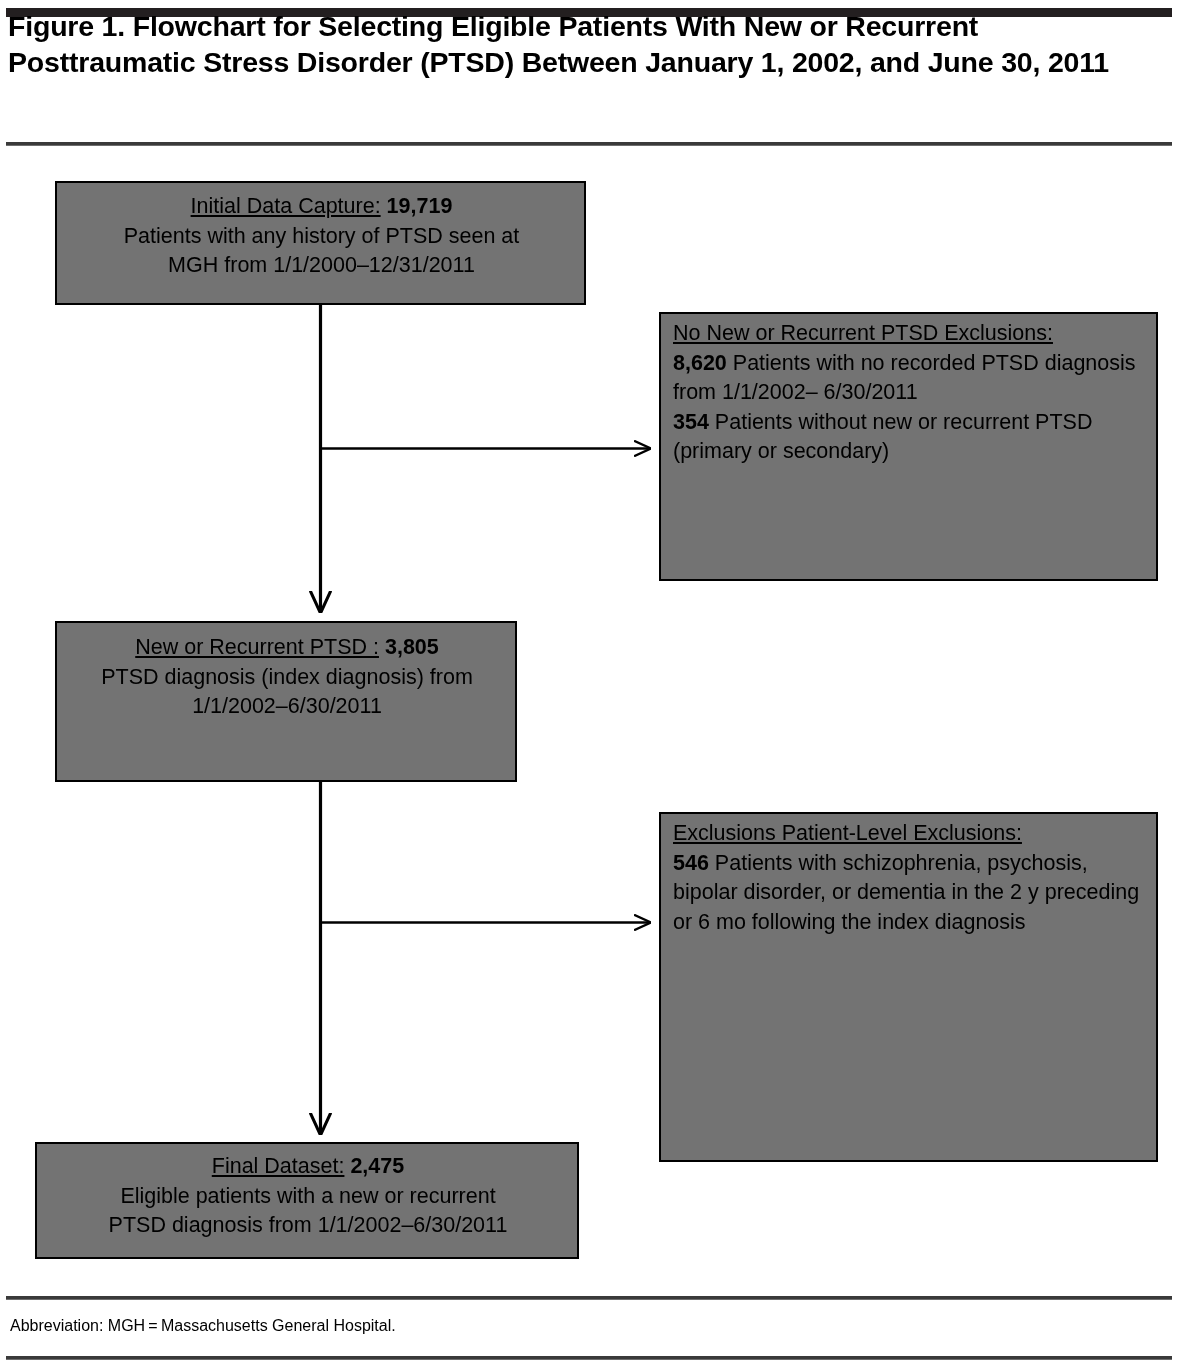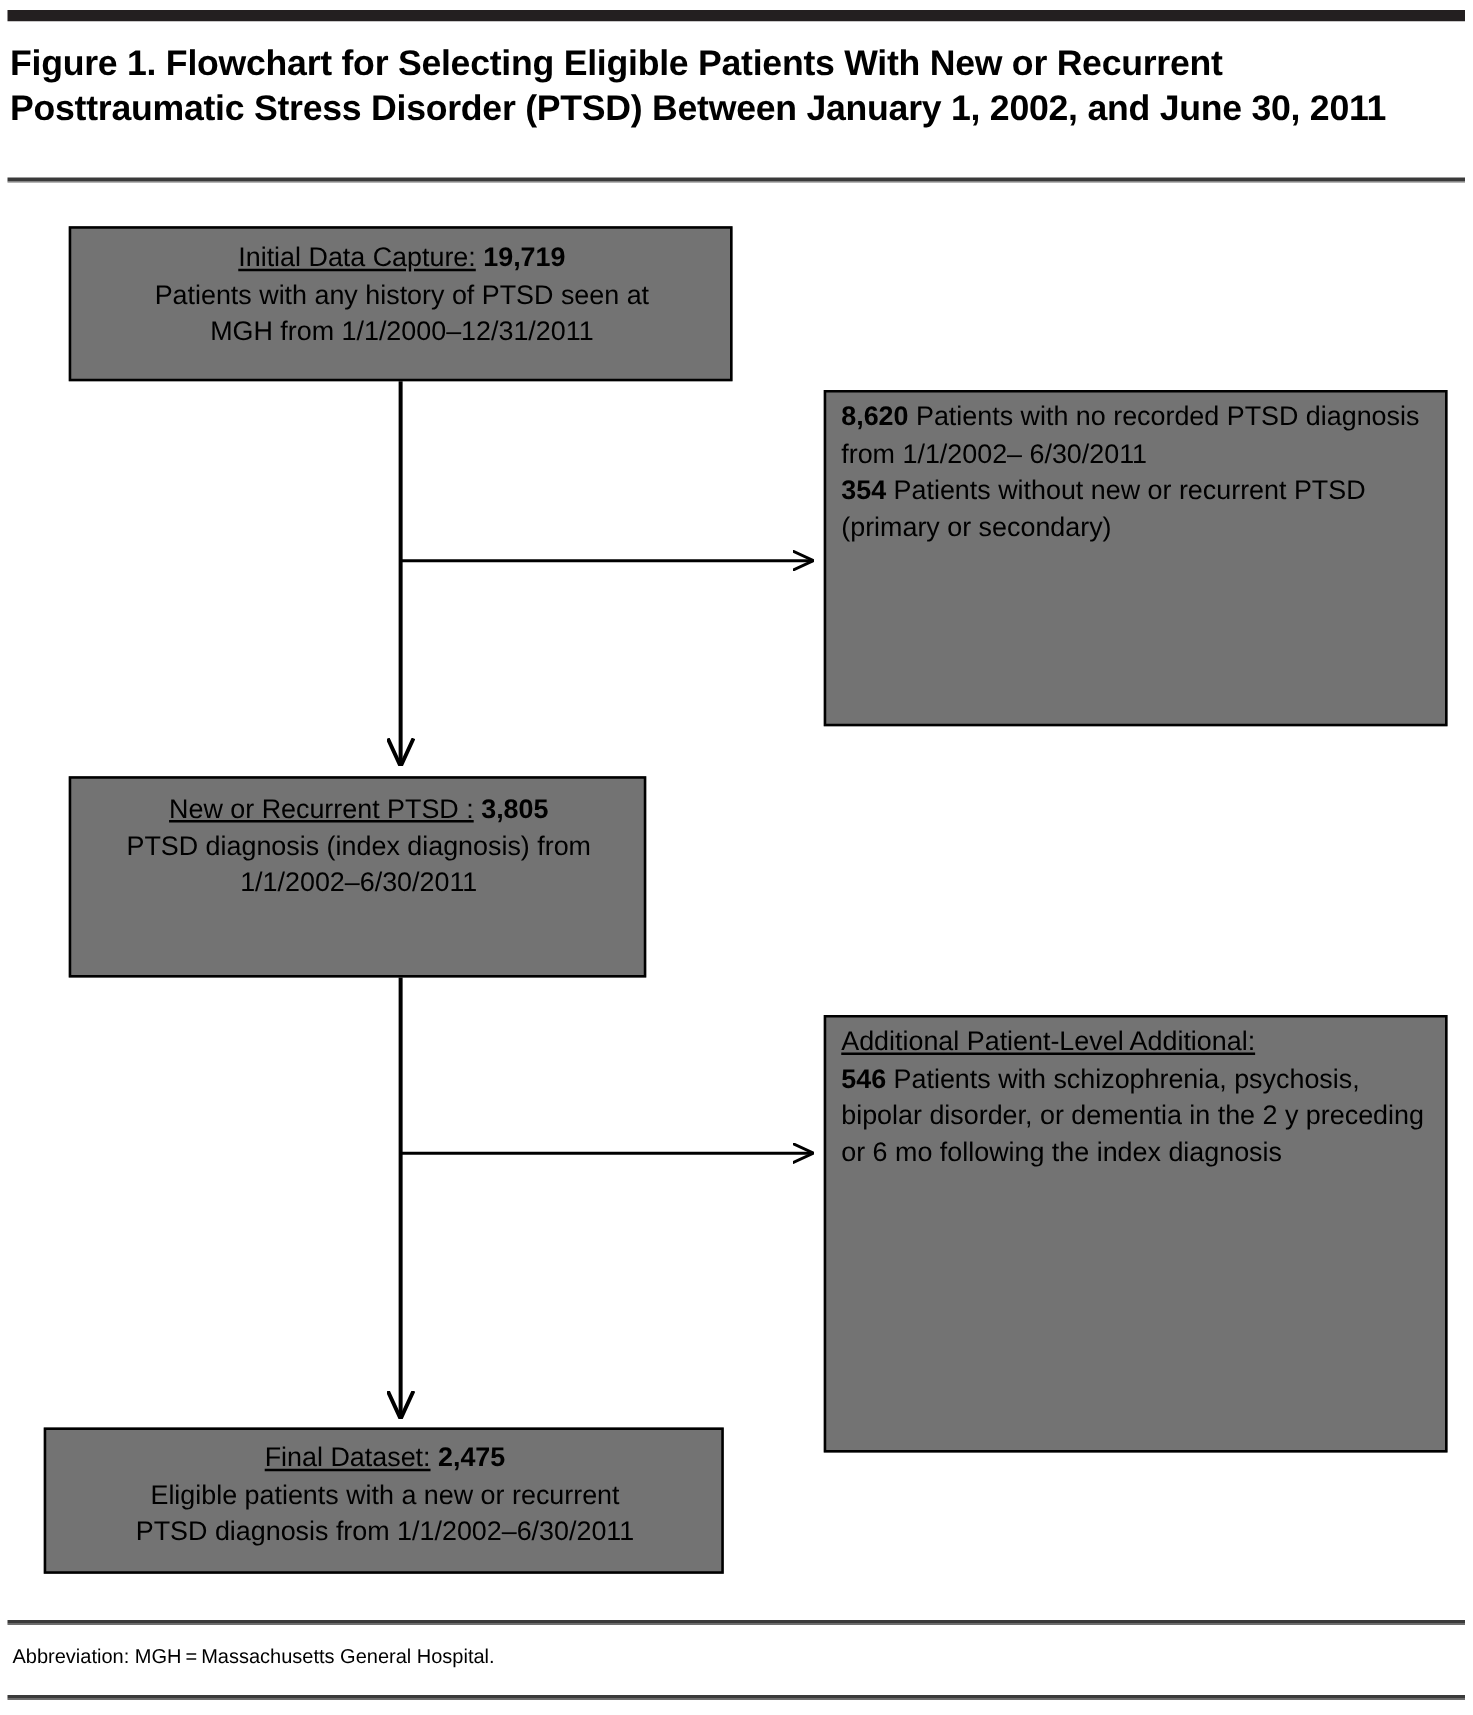--- a/index.html
+++ b/index.html
@@ -21,21 +21,21 @@
     position: absolute;
     left: 6px;
     top: 8px;
     width: 1166px;
     height: 9px;
     background: #231f20;
   }
   .fig-title {
     position: absolute;
     left: 8px;
-    top: 33px;
+    top: 8px;
     width: 1160px;
     font-size: 28.5px;
     font-weight: bold;
     line-height: 36px;
     letter-spacing: -0.2px;
     color: #000;
   }
   .title-rule {
     position: absolute;
     left: 6px;
@@ -140,36 +140,37 @@
 <div class="box box-center" id="box-initial">
   <div class="box-inner">
     <span class="line"><span class="hdr">Initial Data Capture:</span> <span class="num">19,719</span></span>
     <span class="line">Patients with any history of PTSD seen at</span>
     <span class="line">MGH  from 1/1/2000–12/31/2011</span>
   </div>
 </div>
 
 <div class="box box-left" id="box-excl-1">
   <div class="box-inner">
+    <span class="line hdr">No New or Recurrent PTSD Exclusions:</span>
     <span class="line"><span class="num">8,620</span> <span>Patients with no recorded PTSD diagnosis from 1/1/2002– 6/30/2011</span></span>
     <span class="line"><span class="num">354</span> <span>Patients without new or recurrent PTSD (primary or secondary)</span></span>
   </div>
 </div>
 
 <div class="box box-center" id="box-newrec">
   <div class="box-inner">
     <span class="line"><span class="hdr">New or Recurrent PTSD :</span> <span class="num">3,805</span></span>
     <span class="line">PTSD diagnosis (index diagnosis) from</span>
     <span class="line">1/1/2002–6/30/2011</span>
   </div>
 </div>
 
 <div class="box box-left" id="box-excl-2">
   <div class="box-inner">
-    <span class="line hdr">Additional Patient-Level Additional:</span>
+    <span class="line hdr">Exclusions Patient-Level Exclusions:</span>
     <span class="line"><span class="num">546</span> <span>Patients with schizophrenia, psychosis, bipolar disorder, or dementia in the 2 y preceding or 6 mo following the index diagnosis</span></span>
   </div>
 </div>
 
 <div class="box box-center" id="box-final">
   <div class="box-inner">
     <span class="line"><span class="hdr">Final Dataset:</span> <span class="num">2,475</span></span>
     <span class="line">Eligible patients with a new or recurrent</span>
     <span class="line">PTSD diagnosis from 1/1/2002–6/30/2011</span>
   </div>

